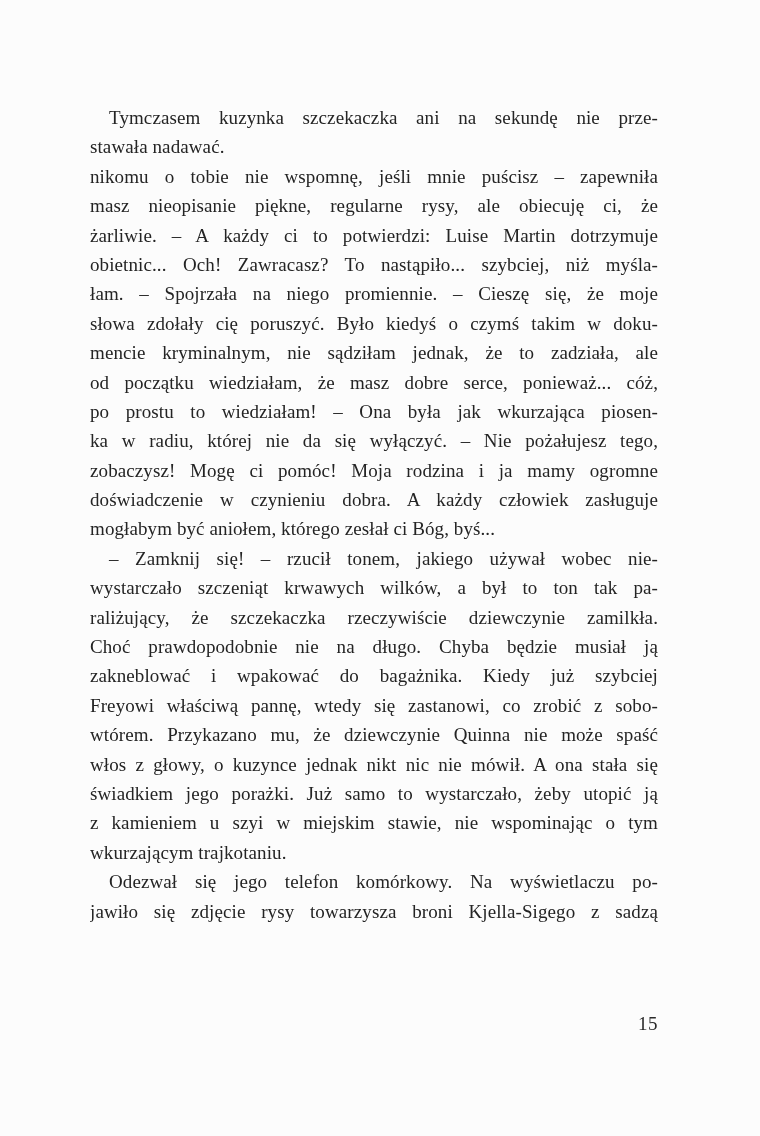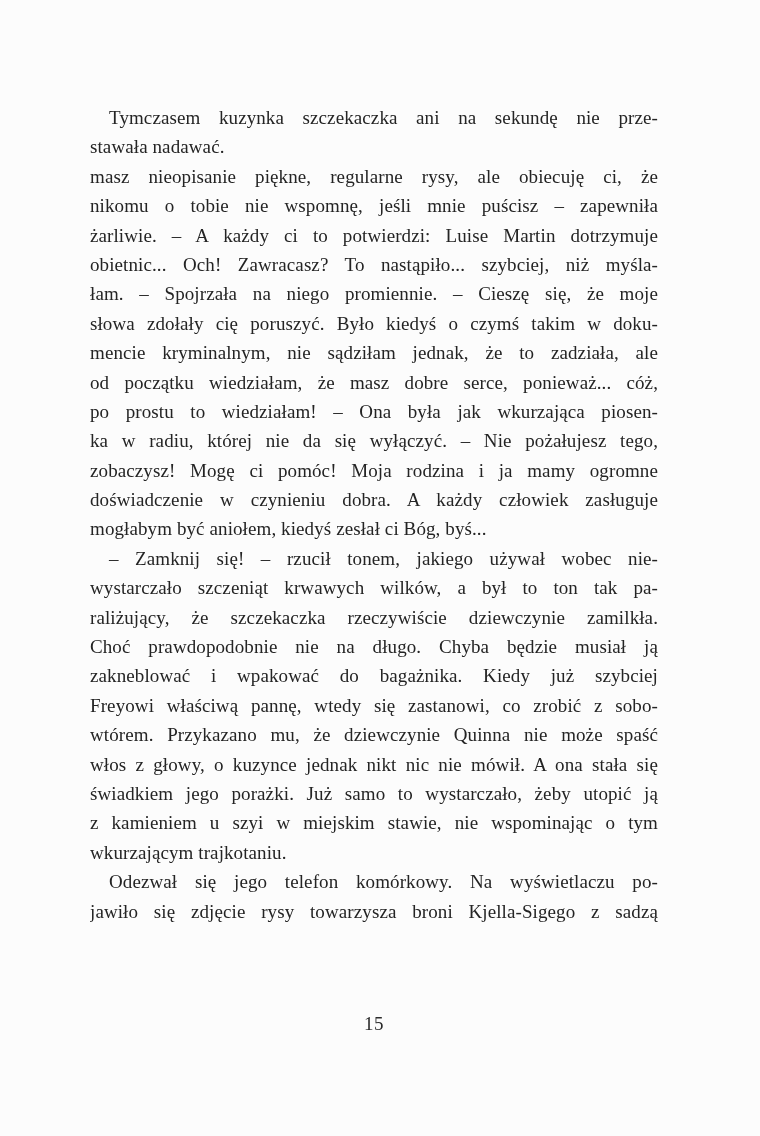--- a/index.html
+++ b/index.html
@@ -47,49 +47,49 @@
     text-indent: 19px;
   }
   .line.last {
     text-align-last: left;
   }
   .page-number {
     position: absolute;
     left: 90px;
     top: 1013px;
     width: 568px;
-    text-align: center;
+    text-align: right;
     font-size: 19px;
     color: #2a2a2a;
     letter-spacing: 0.5px;
   }
 </style>
 </head>
 <body>
 
 <div class="book-page">
   <div class="text-block">
       <div class="para">
         <div class="line first">Tymczasem kuzynka szczekaczka ani na sekundę nie prze-</div>
         <div class="line last">stawała nadawać.</div>
       </div>
       <div class="para">
+        <div class="line">nikomu o tobie nie wspomnę, jeśli mnie puścisz – zapewniła</div>
         <div class="line">masz nieopisanie piękne, regularne rysy, ale obiecuję ci, że</div>
-        <div class="line">nikomu o tobie nie wspomnę, jeśli mnie puścisz – zapewniła</div>
         <div class="line">żarliwie. – A każdy ci to potwierdzi: Luise Martin dotrzymuje</div>
         <div class="line">obietnic... Och! Zawracasz? To nastąpiło... szybciej, niż myśla-</div>
         <div class="line">łam. – Spojrzała na niego promiennie. – Cieszę się, że moje</div>
         <div class="line">słowa zdołały cię poruszyć. Było kiedyś o czymś takim w doku-</div>
         <div class="line">mencie kryminalnym, nie sądziłam jednak, że to zadziała, ale</div>
         <div class="line">od początku wiedziałam, że masz dobre serce, ponieważ... cóż,</div>
         <div class="line">po prostu to wiedziałam! – Ona była jak wkurzająca piosen-</div>
         <div class="line">ka w radiu, której nie da się wyłączyć. – Nie pożałujesz tego,</div>
         <div class="line">zobaczysz! Mogę ci pomóc! Moja rodzina i ja mamy ogromne</div>
         <div class="line">doświadczenie w czynieniu dobra. A każdy człowiek zasługuje</div>
-        <div class="line last">mogłabym być aniołem, kiedyś zesłał ci Bóg, byś...</div>
+        <div class="line last">mogłabym być aniołem, którego zesłał ci Bóg, byś...</div>
       </div>
       <div class="para">
         <div class="line first">– Zamknij się! – rzucił tonem, jakiego używał wobec nie-</div>
         <div class="line">wystarczało szczeniąt krwawych wilków, a był to ton tak pa-</div>
         <div class="line">raliżujący, że szczekaczka rzeczywiście dziewczynie zamilkła.</div>
         <div class="line">Choć prawdopodobnie nie na długo. Chyba będzie musiał ją</div>
         <div class="line">zakneblować i wpakować do bagażnika. Kiedy już szybciej</div>
         <div class="line">Freyowi właściwą pannę, wtedy się zastanowi, co zrobić z sobo-</div>
         <div class="line">wtórem. Przykazano mu, że dziewczynie Quinna nie może spaść</div>
         <div class="line">włos z głowy, o kuzynce jednak nikt nic nie mówił. A ona stała się</div>

